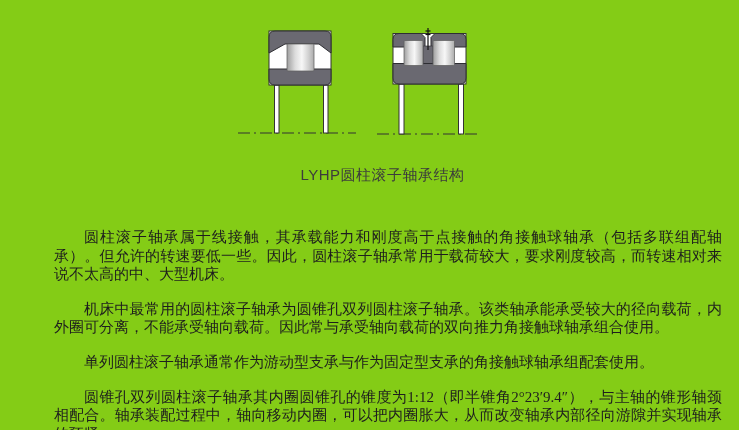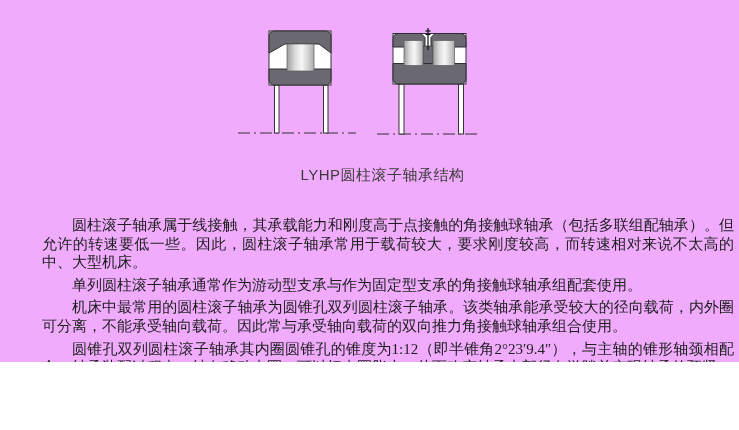--- a/index.html
+++ b/index.html
@@ -1,21 +1,21 @@
 <!DOCTYPE html>
 <html><head>
 <meta charset="utf-8">
 <style>
   html, body { margin: 0; padding: 0; }
   body { background: #ffffff; }
   .page {
     position: relative;
     width: 739px;
-    height: 362px;
-    background: #f0abfc;
+    height: 430px;
+    background: #84cc16;
     overflow: hidden;
     font-family: "Liberation Serif", "DejaVu Serif", serif;
   }
   .diagram { position: absolute; }
   .diagram-left  { left: 232px; top: 20px; }
   .diagram-right { left: 375px; top: 20px; }
 
   
   .ring-part   { stroke: #2e2e33; stroke-width: 1; }
   .rib-part    { stroke: #2e2e33; stroke-width: 0.6; }
@@ -42,21 +42,21 @@
     position: absolute;
     top: 212px;
     left: 38px;
     width: 700px;
     font-size: 15px;
     line-height: 18.6px;
     color: #1e1e1e;
     text-align: justify;
   }
   .body-text p {
-    margin: 4px;
+    margin: 16px;
     text-indent: 2em;
   }
 </style>
 </head>
 <body>
 
 <div class="page">
 
   <svg class="diagram diagram-left" width="132" height="122" viewBox="0 0 132 122">
     <defs>
@@ -99,18 +99,18 @@
     <rect class="roller-part" x="58" y="20.5" width="21.5" height="25" rx="1" fill="url(#rollerGradB)"></rect>
     <line class="pin-part" x1="53" y1="8" x2="53" y2="30"></line>
     <line class="pin-part" x1="50.5" y1="11" x2="55.5" y2="11"></line>
     <line class="pin-part" x1="50.5" y1="14.5" x2="55.5" y2="14.5"></line>
   </svg>
 
   <div class="figure-caption">LYHP圆柱滚子轴承结构</div>
 
   <div class="body-text">
     <p>圆柱滚子轴承属于线接触，其承载能力和刚度高于点接触的角接触球轴承（包括多联组配轴承）。但允许的转速要低一些。因此，圆柱滚子轴承常用于载荷较大，要求刚度较高，而转速相对来说不太高的中、大型机床。</p>
+    <p>机床中最常用的圆柱滚子轴承为圆锥孔双列圆柱滚子轴承。该类轴承能承受较大的径向载荷，内外圈可分离，不能承受轴向载荷。因此常与承受轴向载荷的双向推力角接触球轴承组合使用。</p>
     <p>单列圆柱滚子轴承通常作为游动型支承与作为固定型支承的角接触球轴承组配套使用。</p>
-    <p>机床中最常用的圆柱滚子轴承为圆锥孔双列圆柱滚子轴承。该类轴承能承受较大的径向载荷，内外圈可分离，不能承受轴向载荷。因此常与承受轴向载荷的双向推力角接触球轴承组合使用。</p>
     <p>圆锥孔双列圆柱滚子轴承其内圈圆锥孔的锥度为1:12（即半锥角2°23′9.4″），与主轴的锥形轴颈相配合。轴承装配过程中，轴向移动内圈，可以把内圈胀大，从而改变轴承内部径向游隙并实现轴承的预紧。</p>
   </div>
 
 </div>
 
 </body></html>

